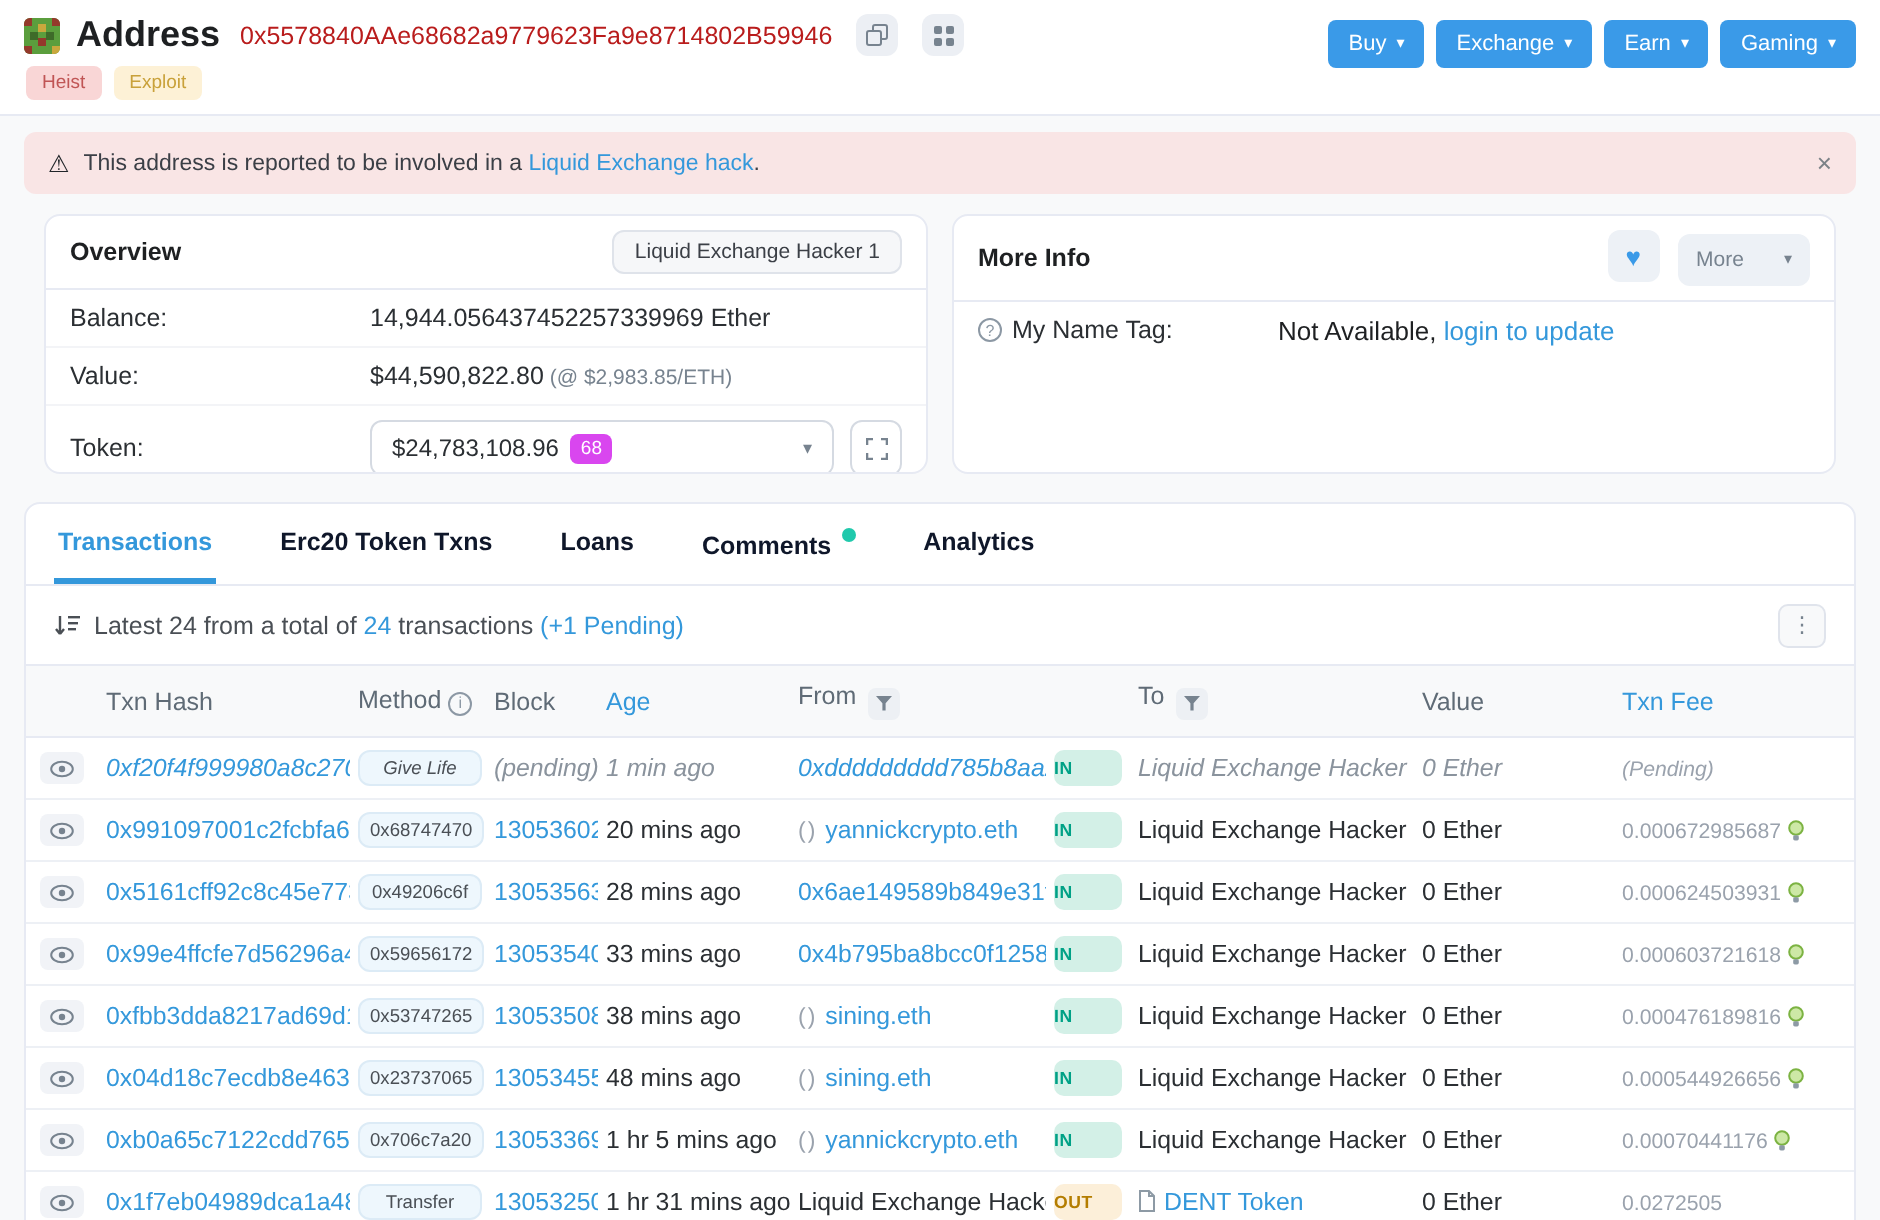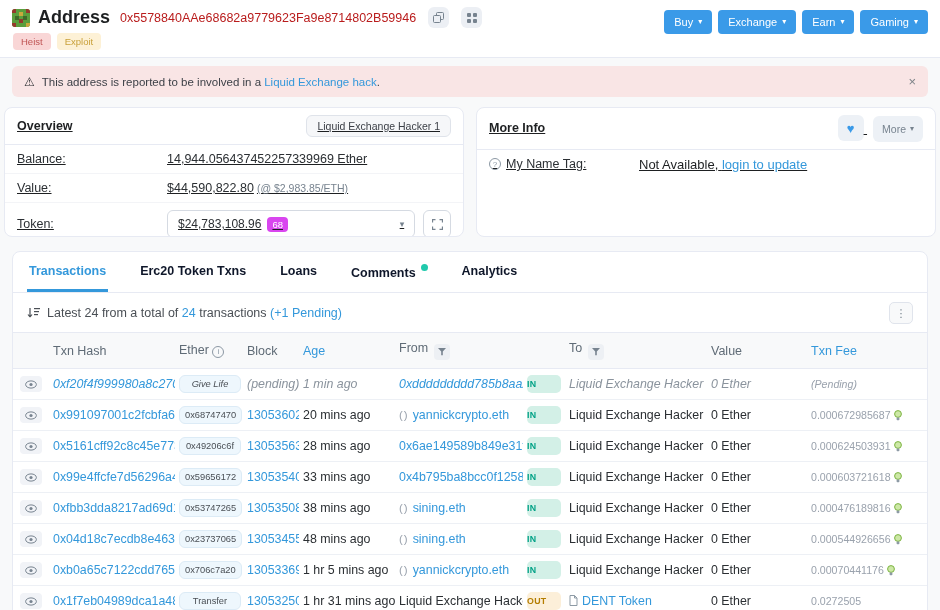--- a/index.html
+++ b/index.html
@@ -48,21 +48,21 @@
   .alert {
     margin: 8px 12px; background: #f9e5e5; border-radius: 6px;
     padding: 8px 12px; font-size: 11.5px; color: #3b3f46;
     display: flex; align-items: center;
   }
   .alert .warn-ico { margin-right: 7px; font-size: 12px; color: #212529; }
   .alert .spacer { flex: 1; }
   .alert .close-x { color: #7c8287; font-size: 13px; cursor: pointer; background: none; border: none; }
 
   
-  .cards { display: flex; gap: 12px; margin: 10px 4px 0; text-decoration: underline; }
+  .cards { display: flex; gap: 12px; margin: 10px 22px 0; }
   .card {
     flex: 1; background: #fff; border: 1px solid #e7eaf3; border-radius: 8px;
     height: 130px; overflow: hidden;
   }
   .card-head {
     display: flex; align-items: center; justify-content: space-between;
     padding: 7px 12px; border-bottom: 1px solid #e7eaf3;
   }
   .card-title { font-size: 12.5px; font-weight: 700; }
   .owner-badge {
@@ -89,21 +89,21 @@
     width: 28px; height: 28px; border: 1px solid #d5dae2; border-radius: 6px; background: #fff;
     margin-left: 8px; display: inline-flex; align-items: center; justify-content: center; cursor: pointer;
   }
   .heart-btn {
     width: 26px; height: 26px; border-radius: 6px; background: #edf1f6; border: none;
     color: #3a9ae8; font-size: 13px; cursor: pointer; line-height: 1;
   }
   .more-btn {
     height: 26px; border-radius: 6px; background: #edf1f6; border: none;
     color: #77838f; font-size: 10.5px; padding: 0 9px; cursor: pointer;
-    display: inline-flex; align-items: center; gap: 4px; margin-left: 6px;
+    display: inline-flex; align-items: center; gap: 20px; margin-left: 6px;
     font-family: "Liberation Sans", sans-serif;
   }
   .circle-q {
     display: inline-flex; width: 12px; height: 12px; border: 1px solid #8c98a4;
     border-radius: 50%; font-size: 8px; color: #8c98a4;
     align-items: center; justify-content: center; flex: 0 0 auto;
   }
   .namtag-val { font-size: 13px; }
 
   
@@ -329,21 +329,21 @@
         <col style="width:128px">
         <col style="width:42px">
         <col style="width:142px">
         <col style="width:100px">
         <col>
     </colgroup>
     <thead>
       <tr>
         <th class="c-eye"></th>
         <th><span>Txn Hash</span></th>
-        <th><span>Ether</span> <span class="circle-q">i</span></th>
+        <th><span>Method</span> <span class="circle-q">i</span></th>
         <th><span>Block</span></th>
         <th><span class="th-link">Age</span></th>
         <th><span>From</span><button class="filter-btn">
               <svg width="8" height="8" viewBox="0 0 10 10">
                 <path d="M0,0 H10 L6,4.5 V9 H4 V4.5 Z" fill="#77838f"></path>
               </svg>
             </button></th>
         <th></th>
         <th><span>To</span><button class="filter-btn">
               <svg width="8" height="8" viewBox="0 0 10 10">

